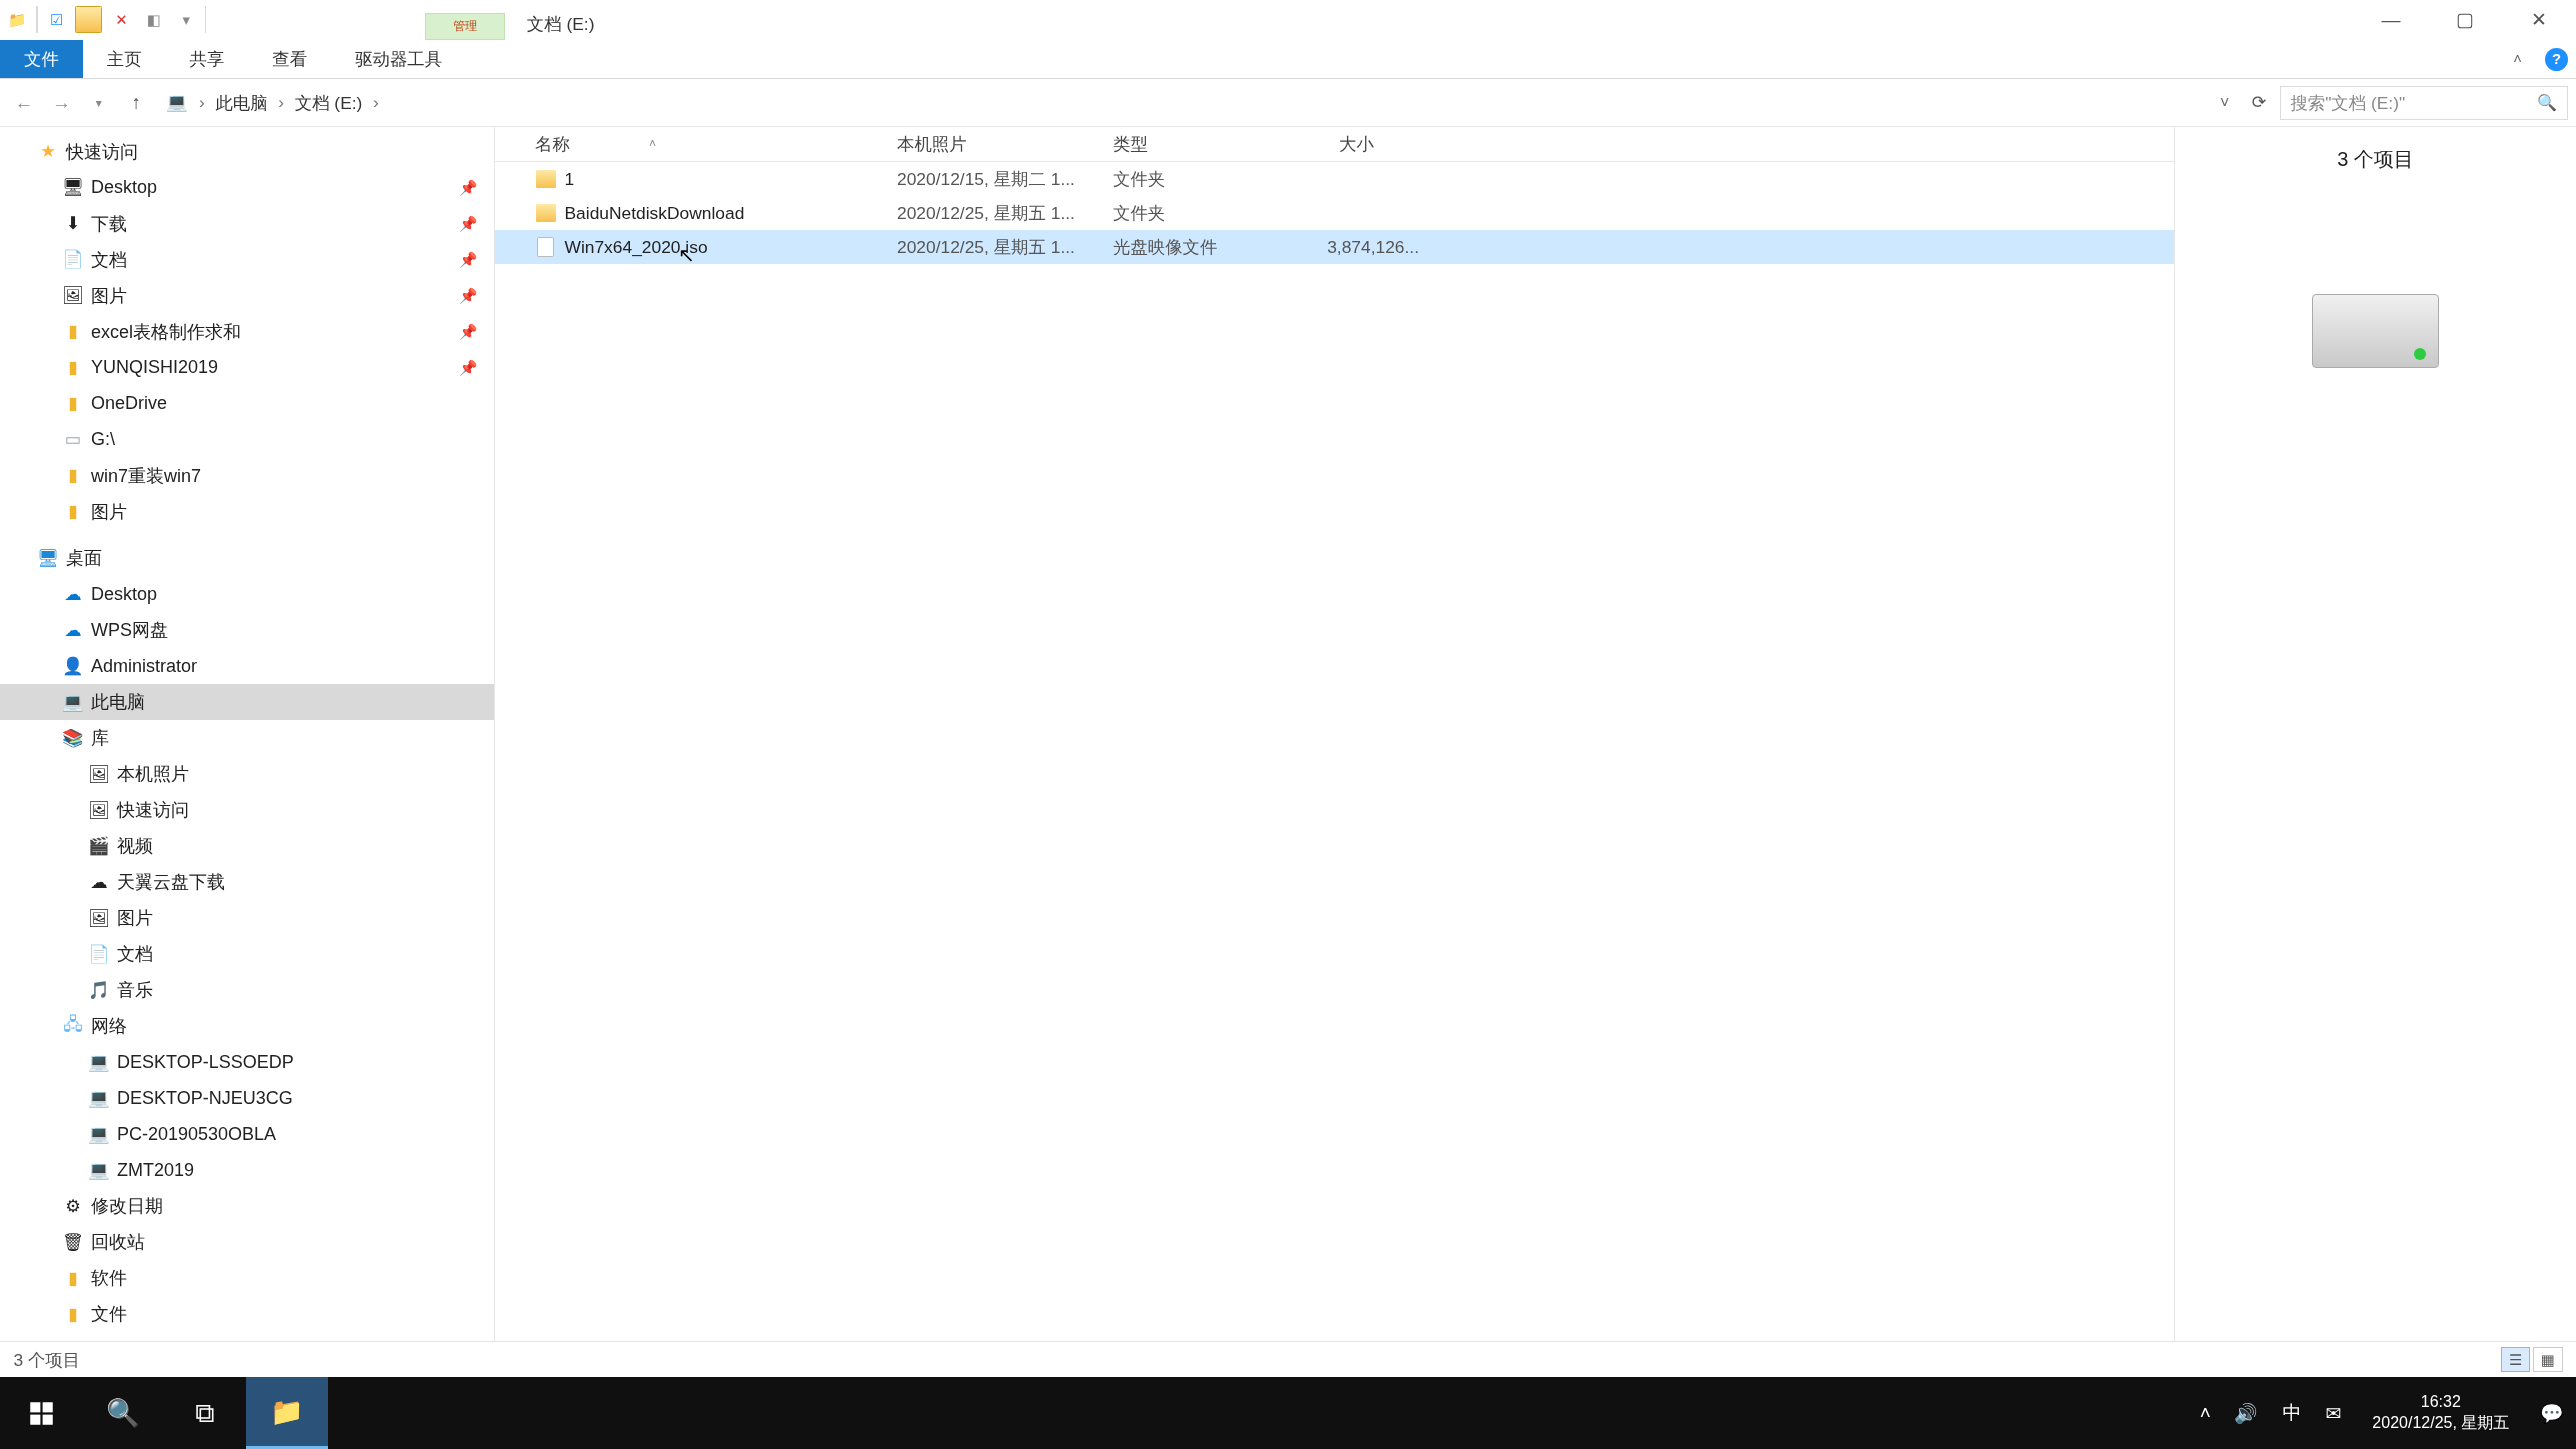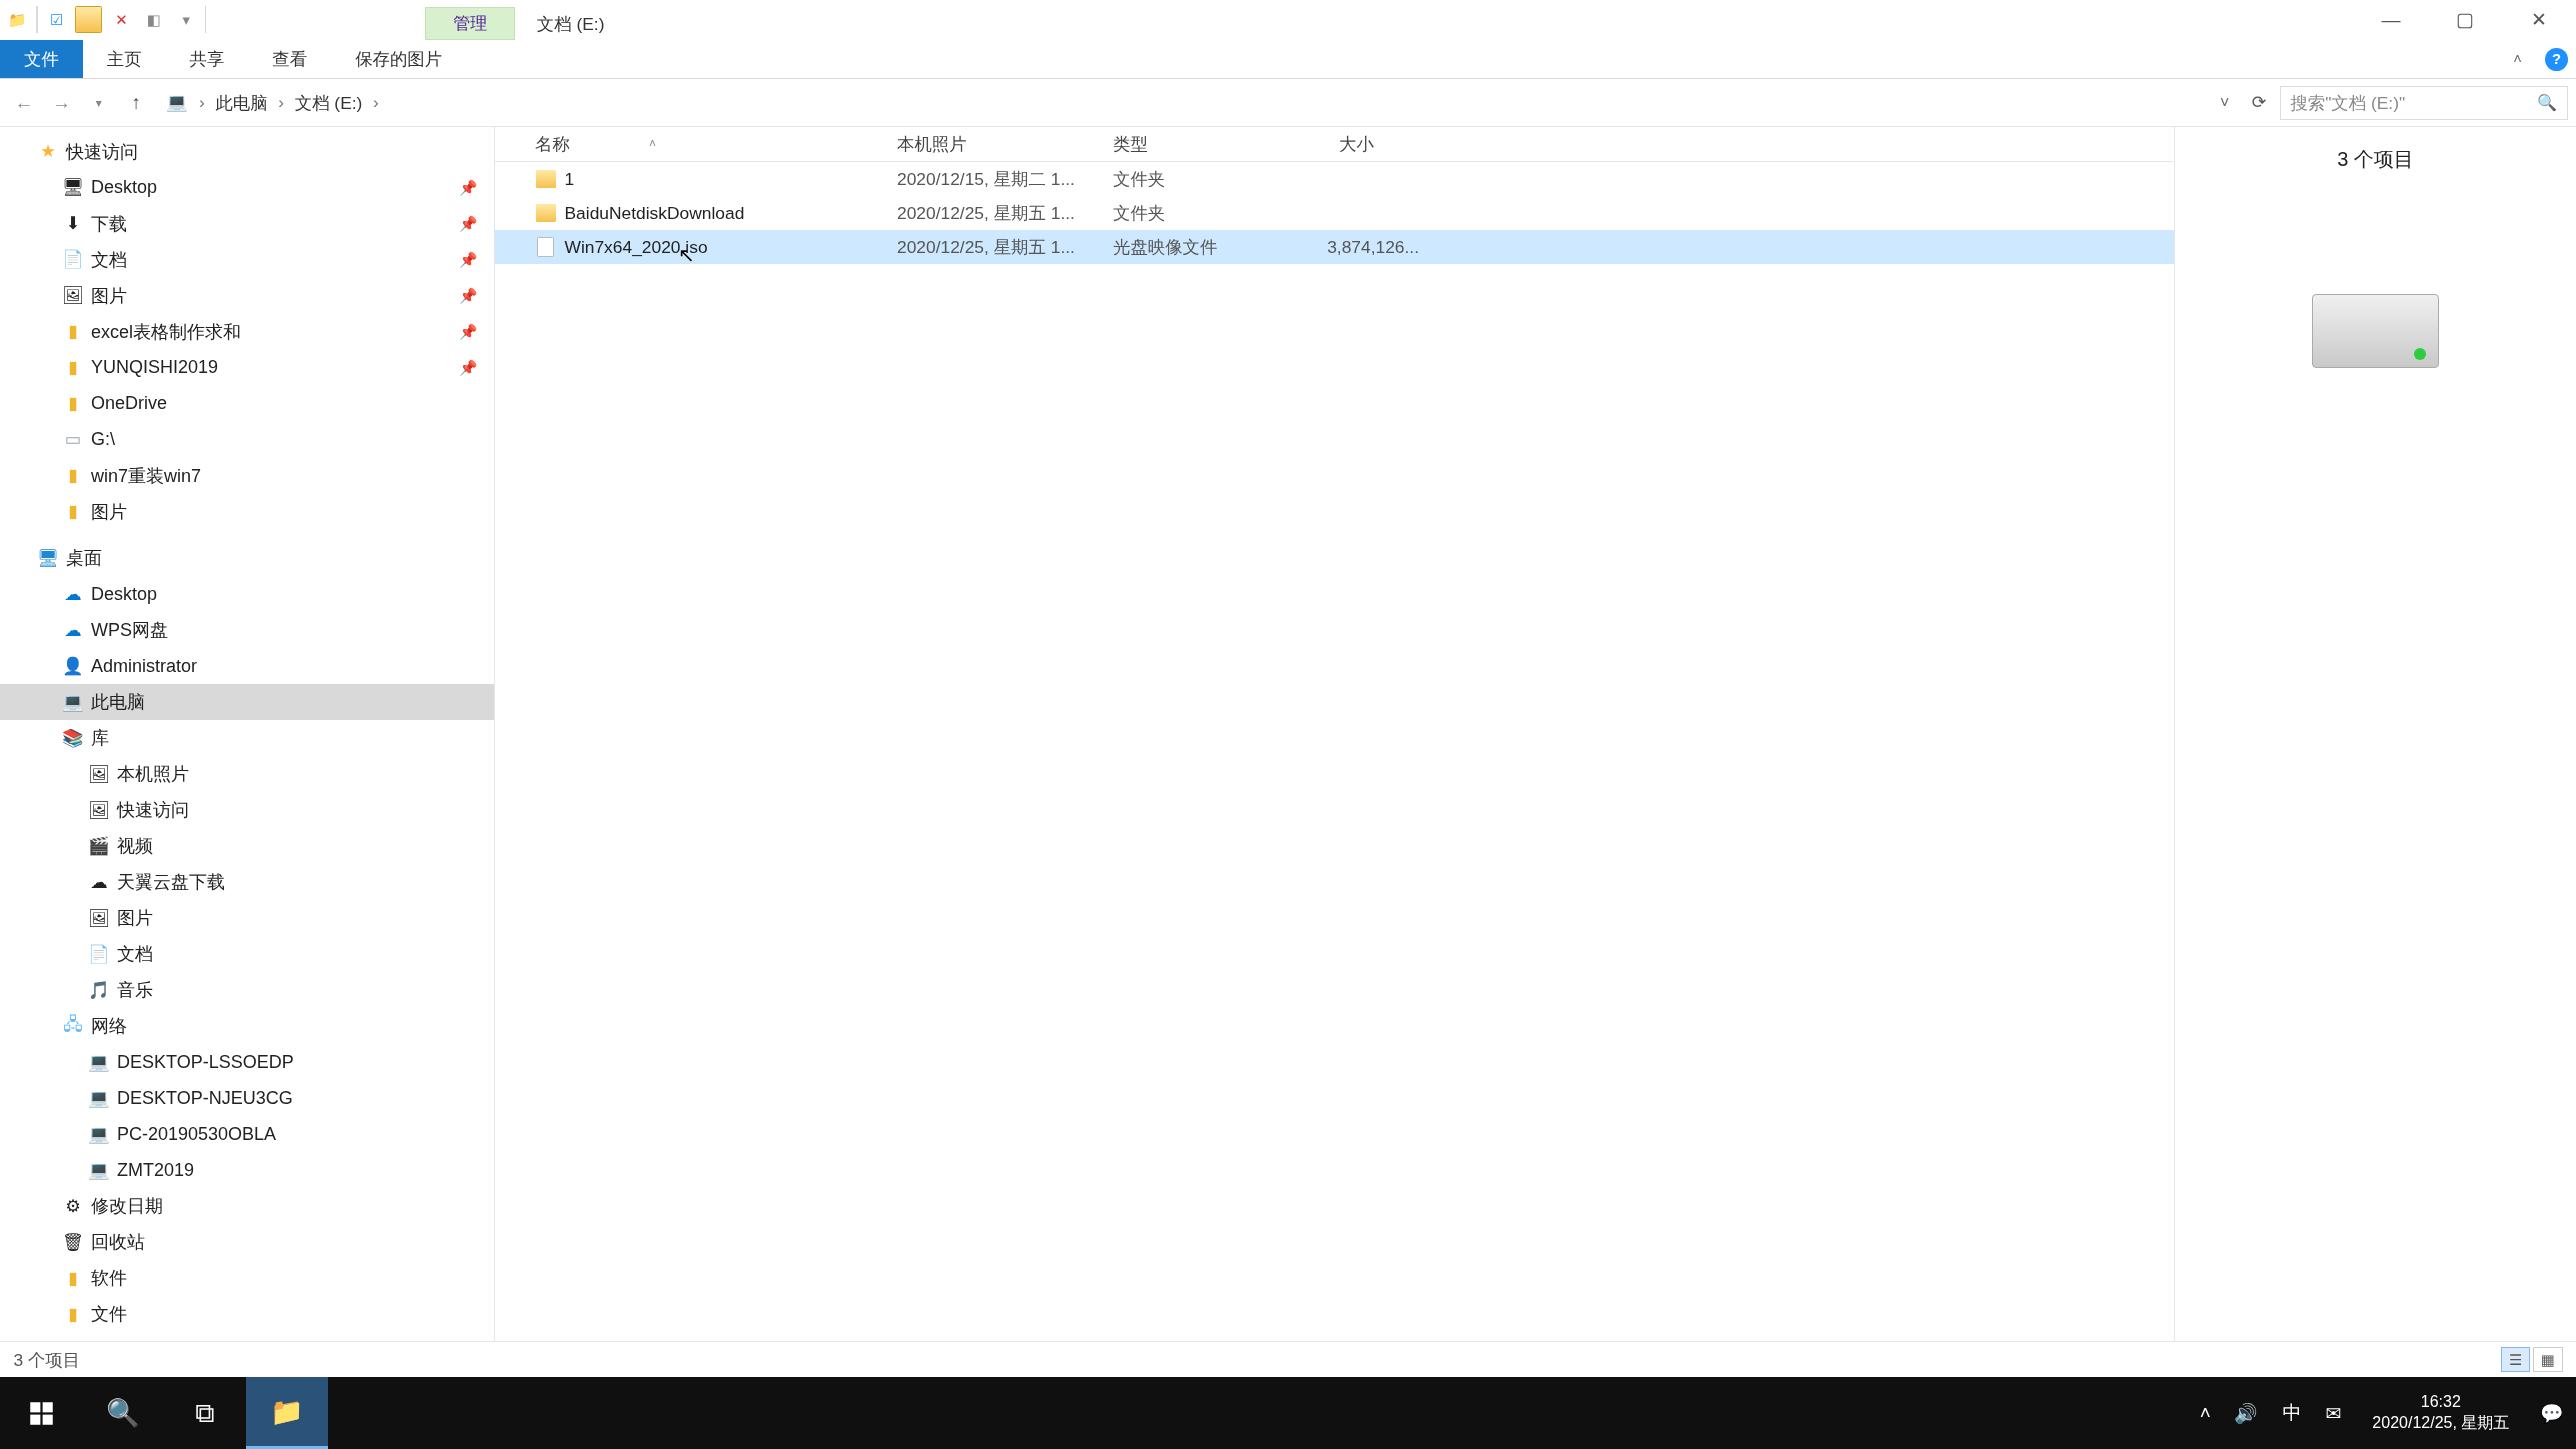--- a/index.html
+++ b/index.html
@@ -4,21 +4,21 @@
 <style>
 *{margin:0;padding:0;box-sizing:border-box;font-family:"Microsoft YaHei","Segoe UI",sans-serif;-webkit-font-smoothing:antialiased}
 html,body{width:2576px;height:1449px;background:#fff;overflow:hidden}
 
 .title-bar{height:40px;display:flex;align-items:center;background:#fff;border-bottom:0.7px solid #fff}
 .qat{display:flex;align-items:center;gap:5.4px;padding:0 4px}
 .qat .folder-mini{width:27px;height:27px;background:linear-gradient(#ffe9a6,#f6c14e);border:0.7px solid #d0a020;border-radius:1.3px;display:inline-block}
 .qat .sep{width:1.3px;height:27px;background:#d9d9d9}
 .qat .btn{width:27px;height:27px;display:flex;align-items:center;justify-content:center;font-size:14.8px}
 .tab-contextual{margin-left:auto;display:flex;align-items:flex-end;height:40px}
-.tab-contextual .ctx{background:#d9f0cf;color:#4c1d95;font-size:17px;padding:4px 27px;border:0.7px solid #bfe3b2}
+.tab-contextual .ctx{background:#d9f0cf;color:#c2410c;font-size:12px;padding:4px 27px;border:0.7px solid #bfe3b2}
 .tab-contextual .static{color:#333;font-size:17.4px;padding:4px 21.5px}
 .win-controls{margin-left:auto;display:flex;height:100%}
 .win-controls .wbtn{width:74px;display:flex;align-items:center;justify-content:center;font-size:19px;color:#555}
 
 .ribbon-tabs{height:39px;display:flex;align-items:stretch;border-bottom:0.7px solid #d9d9d9}
 .ribbon-tabs .tab{padding:0 24px;display:flex;align-items:center;font-size:17.4px;color:#333}
 .ribbon-tabs .tab.file{background:#1979ca;color:#fff}
 .ribbon-tabs .spacer{flex:1}
 .ribbon-tabs .chev{width:39px;display:flex;align-items:center;justify-content:center;color:#666;font-size:14.8px}
 .ribbon-tabs .help{width:39px;display:flex;align-items:center;justify-content:center}
@@ -108,21 +108,21 @@
     <div class="wbtn">▢</div>
     <div class="wbtn close">✕</div>
   </div>
 </div>
 
 <div class="ribbon-tabs">
   <div class="tab file">文件</div>
   <div class="tab">主页</div>
   <div class="tab">共享</div>
   <div class="tab">查看</div>
-  <div class="tab">保存的图片</div>
+  <div class="tab">驱动器工具</div>
   <div class="spacer"></div>
   <div class="chev">˄</div>
   <div class="help">
       <div class="help-circle">?</div>
     </div>
 </div>
 
 <div class="addr-row">
   <div class="nav-btn">←</div>
   <div class="nav-btn">→</div>

